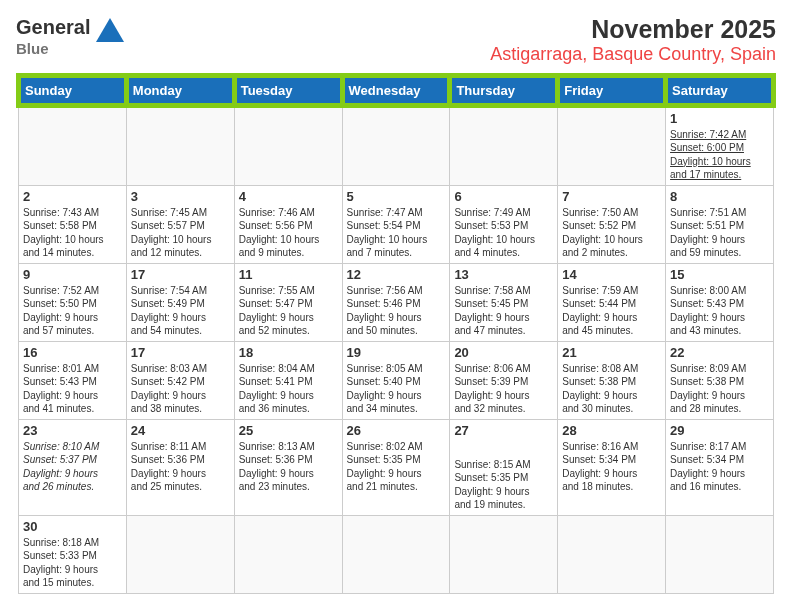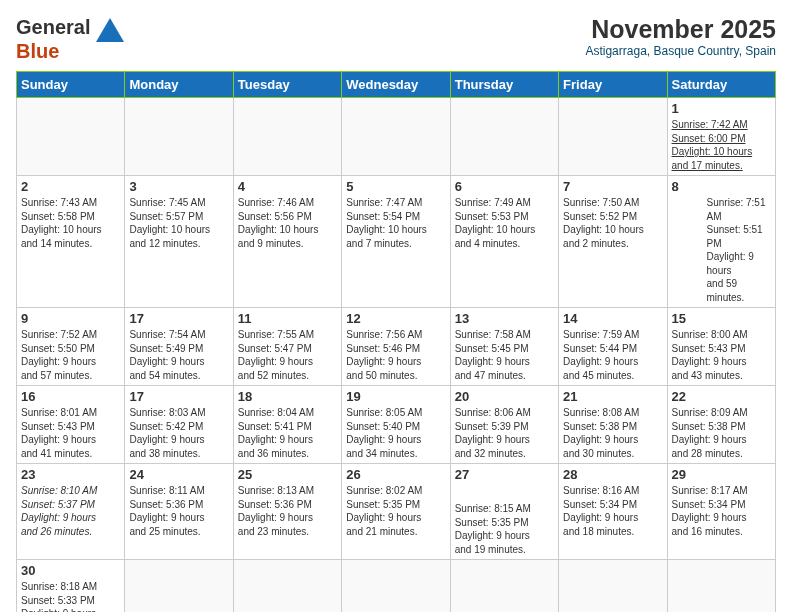--- a/index.html
+++ b/index.html
@@ -24,36 +24,36 @@
     .title-area {
       text-align: right;
     }
     .month-title {
       font-size: 25px;
       font-weight: bold;
       color: #333;
       line-height: 1.1;
     }
     .location-subtitle {
-      font-size: 12px;
-      color: #0c4a6e;
+      font-size: 18px;
+      color: #ef4444;
     }
     .calendar {
       width: 100%;
       border-collapse: collapse;
       border: 1px solid #ccc;
     }
     .calendar th {
       background: #1a6fba;
       color: #fff;
       font-size: 13px;
       font-weight: bold;
       padding: 5px 4px;
       text-align: left;
-      border: 1px solid #84cc16;
+      border: 5px solid #84cc16;
     }
     .calendar td {
       vertical-align: top;
       border: 1px solid #ccc;
       padding: 3px 4px;
       width: calc(100% / 7);
       height: 78px;
       font-size: 10.5px;
       color: #333;
     }
@@ -79,21 +79,21 @@
 <body>
 
 <div class="header-area">
   <div class="logo">
     <div style="display:flex; align-items:flex-start; gap:4px;">
       <span style="font-size:20px; font-weight:bold; color:#333;">General</span>
       <svg width="32" height="28" viewBox="0 0 32 28">
         <polygon points="16,2 30,26 2,26" fill="#1a6fba"></polygon>
       </svg>
     </div>
-    <span style="font-size:20px; font-weight:bold; color:#c2410c; margin-top:-4px;">Blue</span>
+    <span style="font-size:15px; font-weight:bold; color:#737373; margin-top:-4px;">Blue</span>
   </div>
   <div class="title-area">
     <div class="month-title">November 2025</div>
     <div class="location-subtitle">Astigarraga, Basque Country, Spain</div>
   </div>
 </div>
 
 <table class="calendar">
   <thead>
     <tr>
@@ -160,21 +160,21 @@
         </td>
         <td>
           <div class="day-number">7</div>
           <div class="cell-text" style="white-space: pre-line;">Sunrise: 7:50 AM
 Sunset: 5:52 PM
 Daylight: 10 hours
 and 2 minutes.</div>
         </td>
         <td>
           <div class="day-number">8</div>
-          <div class="cell-text" style="white-space: pre-line; margin-left: 35px;">Sunrise: 7:51 AM
+          <div class="cell-text" style="white-space: pre-line;">Sunrise: 7:51 AM
 Sunset: 5:51 PM
 Daylight: 9 hours
 and 59 minutes.</div>
         </td>
       </tr>
       <tr>
         <td>
           <div class="day-number">9</div>
           <div class="cell-text" style="white-space: pre-line;">Sunrise: 7:52 AM
 Sunset: 5:50 PM

